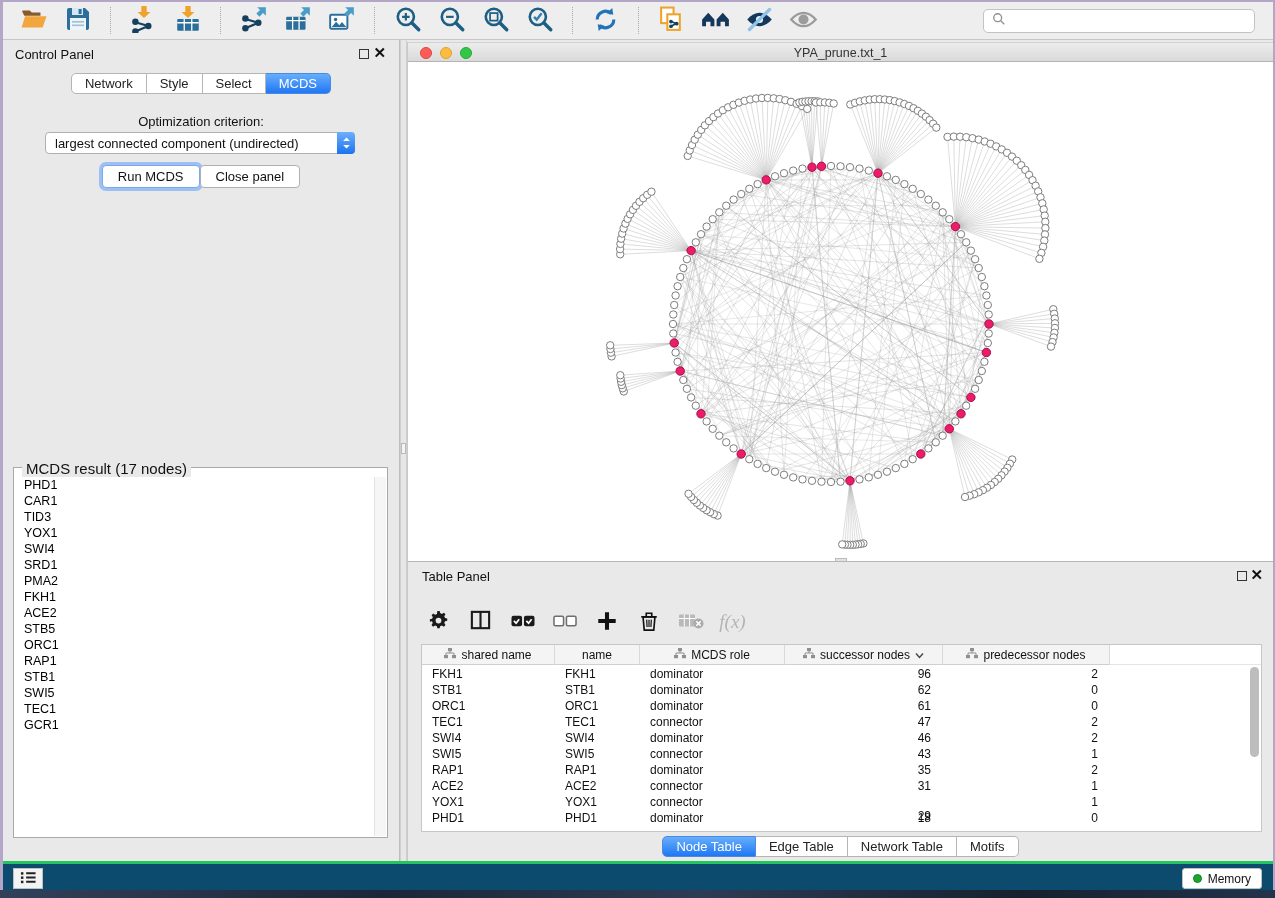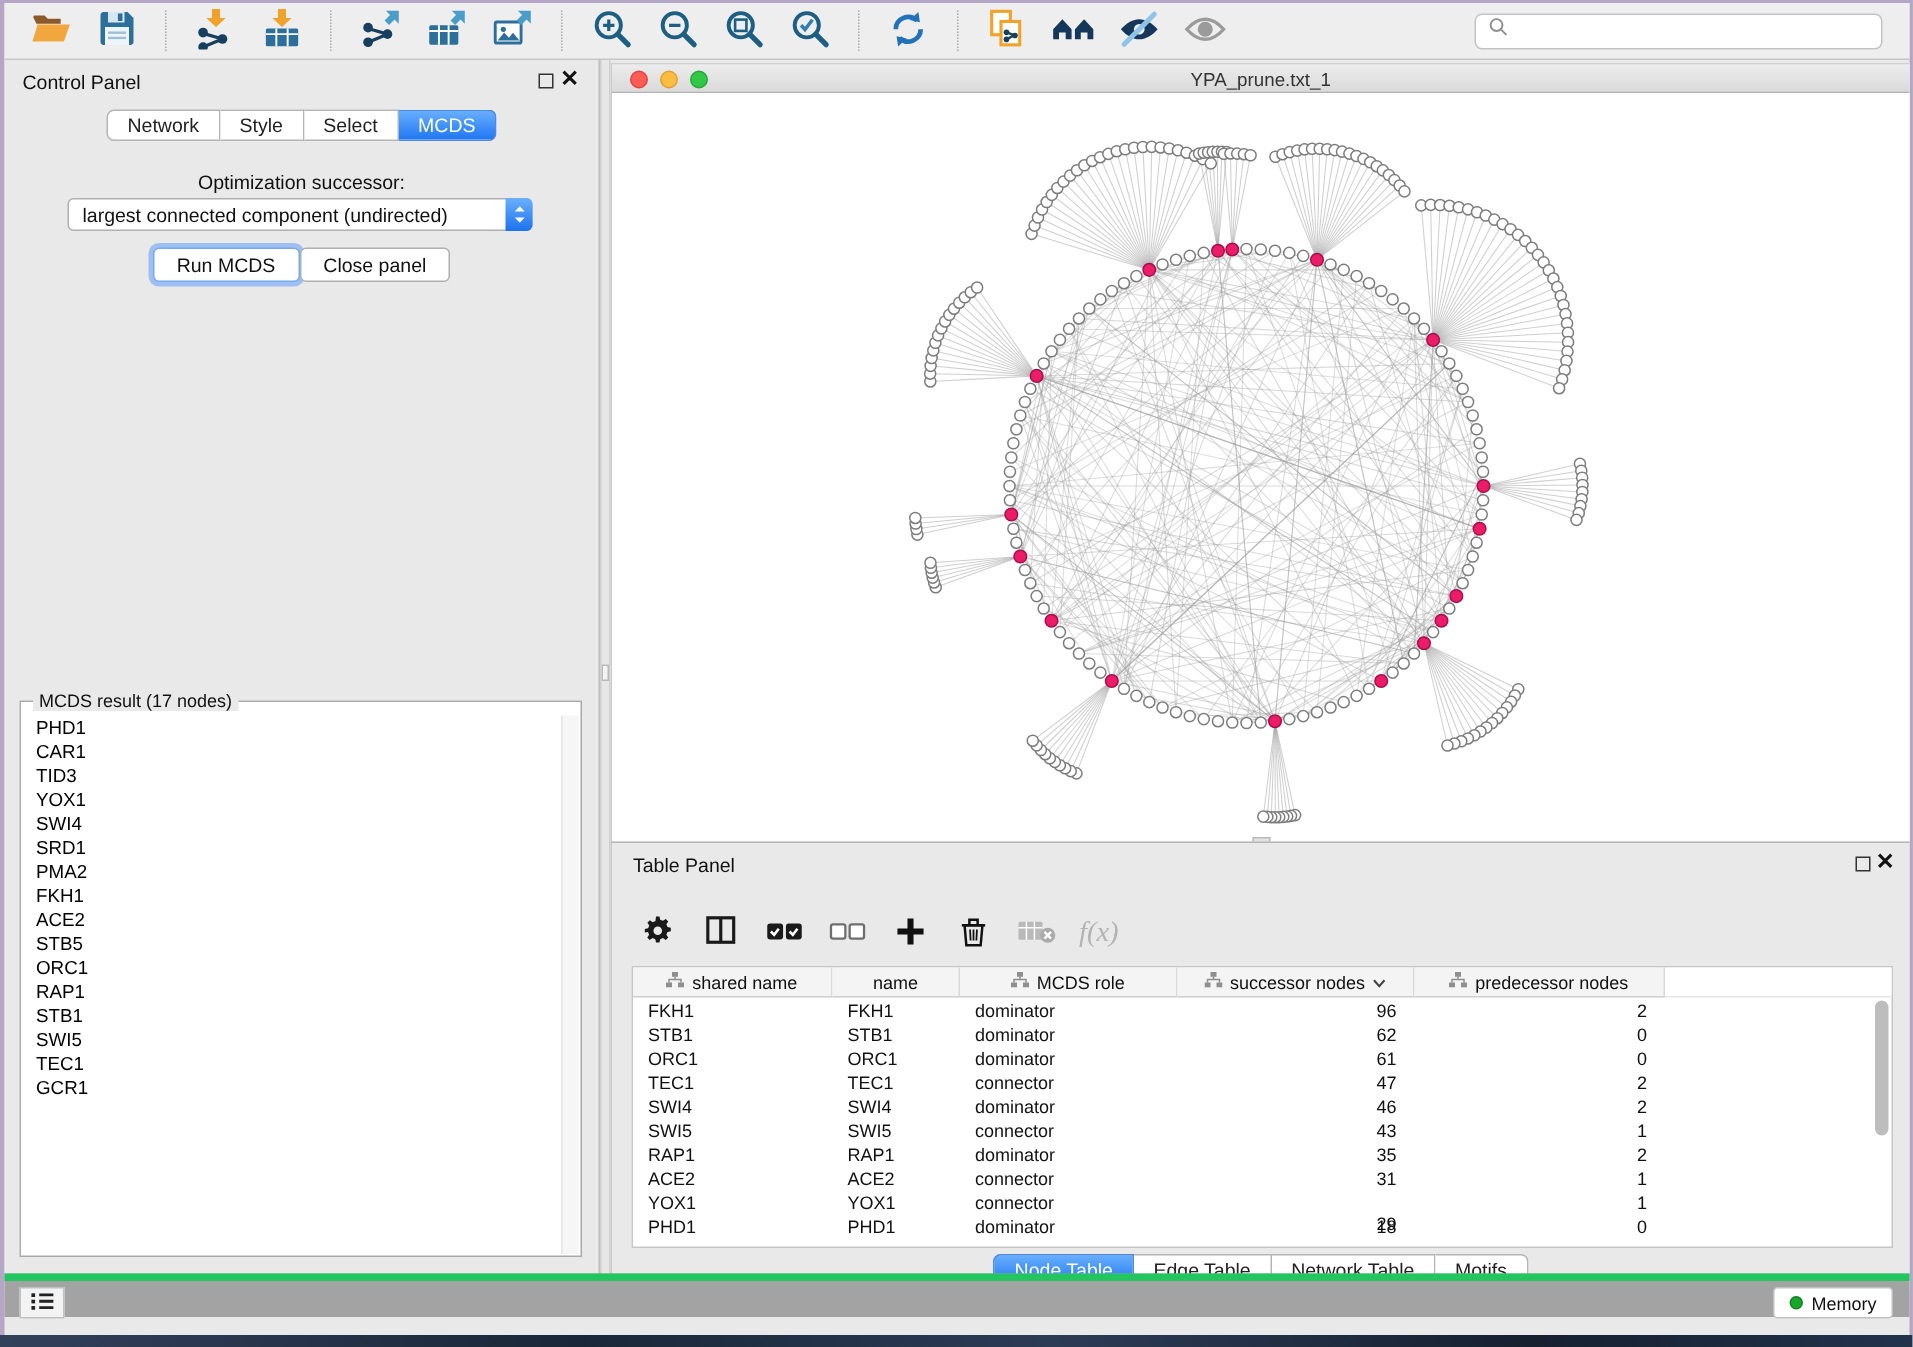--- a/index.html
+++ b/index.html
@@ -41,21 +41,21 @@
     border:1px solid #b0b0b0;border-radius:4px;display:flex;align-items:center;cursor:default}
   .select-val{flex:1;font-size:13px;padding-left:9px;color:#111;white-space:nowrap;overflow:hidden}
   .select-stepper{width:18px;align-self:stretch;margin:-1px -1px -1px 0;
     background:linear-gradient(#6cb0fc,#1c73ef);border-radius:0 4px 4px 0;
     display:flex;align-items:center;justify-content:center}
   .btn-row{position:absolute;top:67px;left:0;right:0;display:flex;justify-content:center;}
   .mac-btn{height:23px;padding:0 15px;background:#fff;border:1px solid #b0b0b0;border-radius:4px;
     font-size:13px;color:#111;font-family:"Liberation Sans",sans-serif;cursor:default}
   .mac-btn.focused{box-shadow:0 0 0 3px rgba(95,156,248,.55);border-color:#78a9ee}
   .group-box{position:absolute;left:4px;right:5px;top:369px;bottom:17px;border:1px solid #a9a9a9;background:#fff}
-  .group-title{position:absolute;top:-8px;left:8px;background:#e9e9e9;padding:0 4px;font-size:12px;color:#111;z-index:2}
+  .group-title{position:absolute;top:-8px;left:8px;background:#e9e9e9;padding:0 4px;font-size:15px;color:#111;z-index:2}
   .list{position:absolute;left:1px;right:13px;top:9px;bottom:1px;overflow:hidden;background:#fff}
   .list-item{font-size:12.5px;line-height:16px;padding-left:9px;color:#000;white-space:nowrap}
   .list-scroll{position:absolute;top:9px;right:1px;width:12px;bottom:1px;background:#f6f6f6;border-left:1px solid #e4e4e4}
 
   
   .v-split{position:absolute;left:397px;top:38px;width:7px;bottom:29px;background:#e7e7e7;
     border-left:1px solid #cfcfcf;border-right:1px solid #cfcfcf}
   .v-split-handle{position:absolute;top:403px;left:0;width:5px;height:11px;background:#f4f4f4;border:1px solid #b9b9b9}
 
   
@@ -85,21 +85,21 @@
   .th-filler{flex:1;background:#fff;border-bottom:1px solid #e6e6e6}
   .tbl-body{position:absolute;left:0;top:21px;right:12px;bottom:0;overflow:hidden}
   .tr{display:flex;height:16px;align-items:center}
   .td{font-size:12px;color:#111;padding:0 10px;white-space:nowrap;overflow:hidden}
   .td.right{text-align:right;padding-right:12px}
   .tbl-scroll{position:absolute;right:1px;top:22px;width:10px;bottom:4px}
   .tbl-thumb{position:absolute;top:0;width:9px;height:90px;background:#bdbdbd;border-radius:5px}
   .tbl-tabs-row{top:274px}
 
   
-  .status-bar{position:absolute;left:0;right:0;bottom:12px;height:29px;background:#a3a3a3;border-top:5px solid #22c55e}
+  .status-bar{position:absolute;left:0;right:0;bottom:0;height:29px;background:#0c4a6e;border-top:3px solid #22c55e}
   .sb-btn{position:absolute;left:10px;top:4px;width:30px;height:21px;background:#f3f3f3;
     border:1px solid #c0c0c0;display:flex;align-items:center;justify-content:center;cursor:default}
   .memory-btn{position:absolute;right:11px;top:4px;height:21px;padding:0 10px;background:#fff;
     border:1px solid #c0c0c0;border-radius:3px;display:flex;align-items:center;gap:6px;font-size:12px;color:#111;
     font-family:"Liberation Sans",sans-serif;cursor:default}
   .mem-dot{width:9px;height:9px;border-radius:50%;background:#18a62b;border:1px solid #128223}
 </style>
 </head>
 <body>
 
@@ -264,21 +264,21 @@
       <span class="cp-title">Control Panel</span>
       <span class="win-btn float-btn cp-float"></span>
       <span class="win-btn close-x cp-close">✕</span>
       <div class="seg-row cp-tabs-row" id="cp-tabs">
           <button class="seg-btn">Network</button>
           <button class="seg-btn">Style</button>
           <button class="seg-btn">Select</button>
           <button class="seg-btn selected">MCDS</button>
         </div>
       <div class="cp-content">
-        <div class="opt-label">Optimization successor:</div>
+        <div class="opt-label">Optimization criterion:</div>
         <div class="select">
           <span class="select-val">largest connected component (undirected)</span>
           <span class="select-stepper">
             <svg width="9" height="14" viewBox="0 0 9 14">
                 <path d="M1.2 5L4.5 1.5 7.8 5z" fill="#fff"></path>
                 <path d="M1.2 9l3.3 3.5L7.8 9z" fill="#fff"></path>
               </svg>
           </span>
         </div>
         <div class="btn-row">

